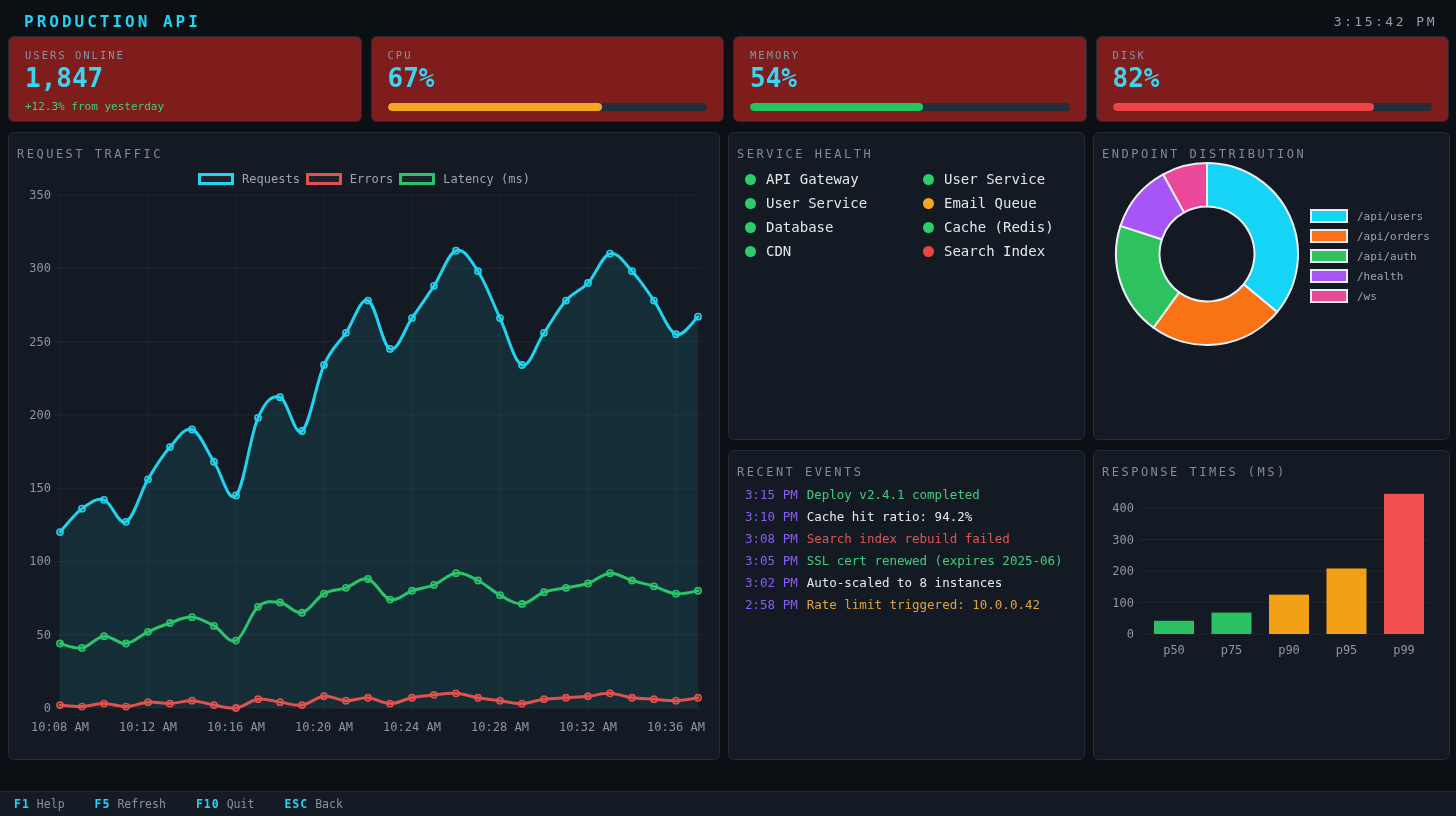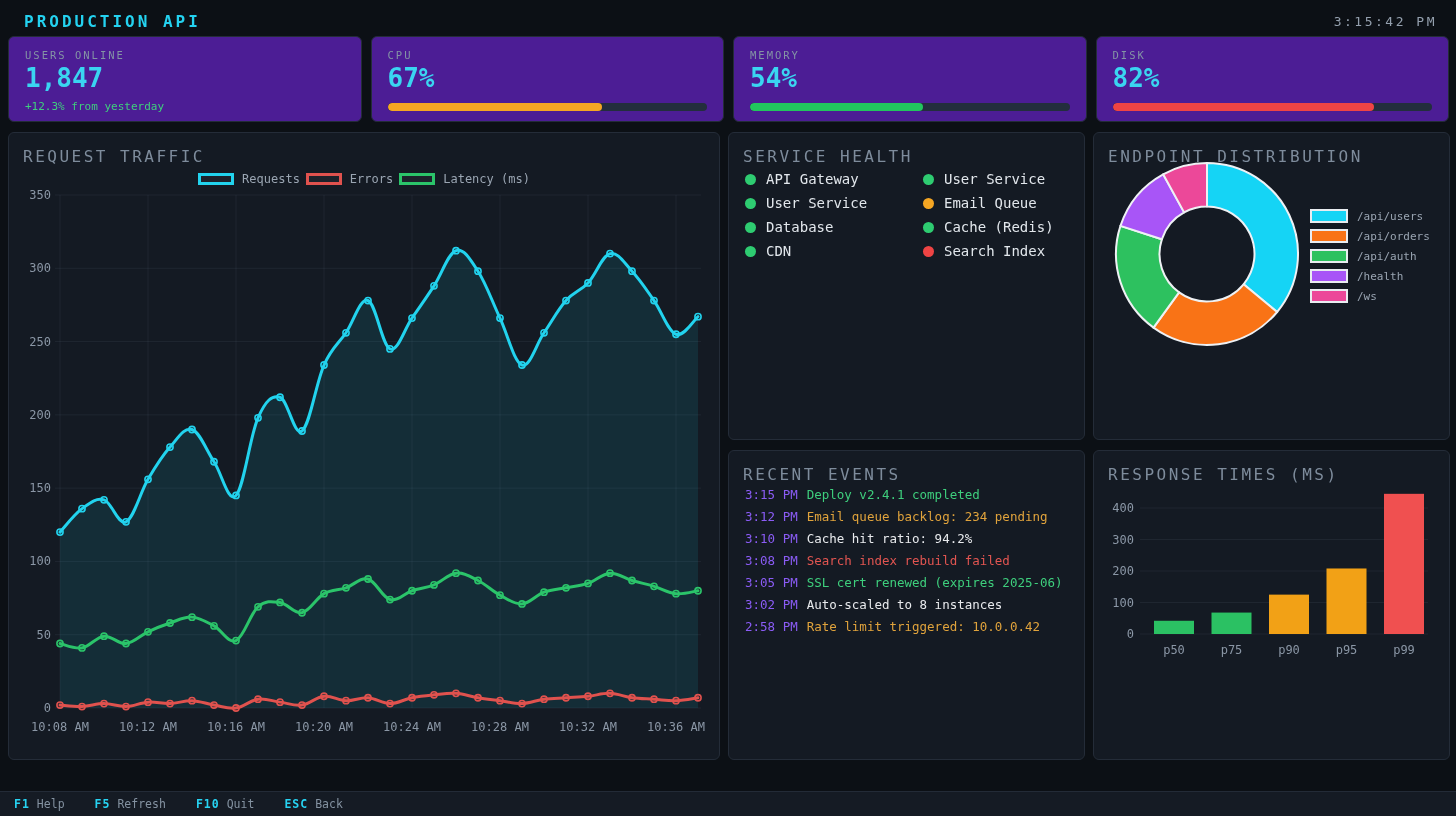--- a/index.html
+++ b/index.html
@@ -6,29 +6,29 @@
   body{
     width:1456px;height:816px;overflow:hidden;
     background:#0c1015;
     font-family:"DejaVu Sans Mono","Liberation Mono",monospace;
   }
   .app{padding:8px 7px 0 8px}
   .topbar{display:flex;justify-content:space-between;align-items:center;height:26px;padding:0 12px 2px 16px}
   .app-title{color:#24d2f0;font-size:16px;font-weight:bold;letter-spacing:3px}
   .clock{color:#94a0ae;font-size:13px;letter-spacing:2.5px}
   .stats{display:grid;grid-template-columns:repeat(4,1fr);gap:9px;margin-bottom:10px}
-  .card{background:#4c1d95;border:1px solid #242c38;border-radius:6px;height:86px;padding:12px 16px;box-sizing:border-box}
+  .card{background:#7f1d1d;border:1px solid #242c38;border-radius:6px;height:86px;padding:12px 16px;box-sizing:border-box}
   .card-label{font-size:10.5px;color:#8494a5;letter-spacing:2px}
   .card-value{font-size:26px;font-weight:bold;color:#3ad5f1;margin-top:4px;line-height:1.05}
   .card-sub{font-size:11px;color:#3fcf7d;margin-top:8px}
   .bar-track{margin-top:11px;height:8px;border-radius:4px;background:#232e3d;overflow:hidden}
   .bar-fill{height:100%;border-radius:4px}
   .main{display:grid;grid-template-columns:712px 357px 357px;grid-template-rows:308px 310px;gap:10px 8px}
   .panel{background:#141a23;border:1px solid #242c38;border-radius:6px;position:relative;box-sizing:border-box;overflow:hidden}
-  .panel-title{position:absolute;top:14px;left:14px;font-size:16px;color:#7e8c9c;letter-spacing:2.5px;z-index:2}
+  .panel-title{position:absolute;top:14px;left:8px;font-size:12px;color:#7e8c9c;letter-spacing:2.5px;z-index:2}
   #traffic-panel{grid-row:1/3}
   
   .t-legend{position:absolute;top:39px;left:0;right:0;display:flex;justify-content:center;gap:6px;align-items:center;z-index:2}
   .t-legend-item{display:flex;align-items:center;gap:8px}
   .t-swatch{width:36px;height:12px;box-sizing:border-box;border:3px solid;background:rgba(255,255,255,0.04)}
   .t-legend-label{font-size:12px;color:#9aa5b2}
   svg text{font-family:"DejaVu Sans Mono","Liberation Mono",monospace}
   .tick-text{font-size:12px;fill:#8b97a6}
   
   .svc-grid{margin:34px 16px 0 16px;display:grid;grid-auto-flow:column;grid-template-rows:repeat(4,24px);grid-template-columns:178px 1fr;align-items:center}
@@ -307,24 +307,20 @@
     </div>
 
     <div class="panel">
       <div class="panel-title">RECENT EVENTS</div>
       <div class="ev-list" id="ev-list">
           <div class="ev-row">
             <span class="ev-time">3:15 PM</span>
             <span style="color: rgb(62, 207, 125);">Deploy v2.4.1 completed</span>
           </div>
           <div class="ev-row">
-            <span class="ev-time">3:12 PM</span>
-            <span style="color: rgb(224, 163, 60);">Email queue backlog: 234 pending</span>
-          </div>
-          <div class="ev-row">
             <span class="ev-time">3:10 PM</span>
             <span style="color: rgb(232, 234, 237);">Cache hit ratio: 94.2%</span>
           </div>
           <div class="ev-row">
             <span class="ev-time">3:08 PM</span>
             <span style="color: rgb(226, 85, 81);">Search index rebuild failed</span>
           </div>
           <div class="ev-row">
             <span class="ev-time">3:05 PM</span>
             <span style="color: rgb(62, 207, 125);">SSL cert renewed (expires 2025-06)</span>

